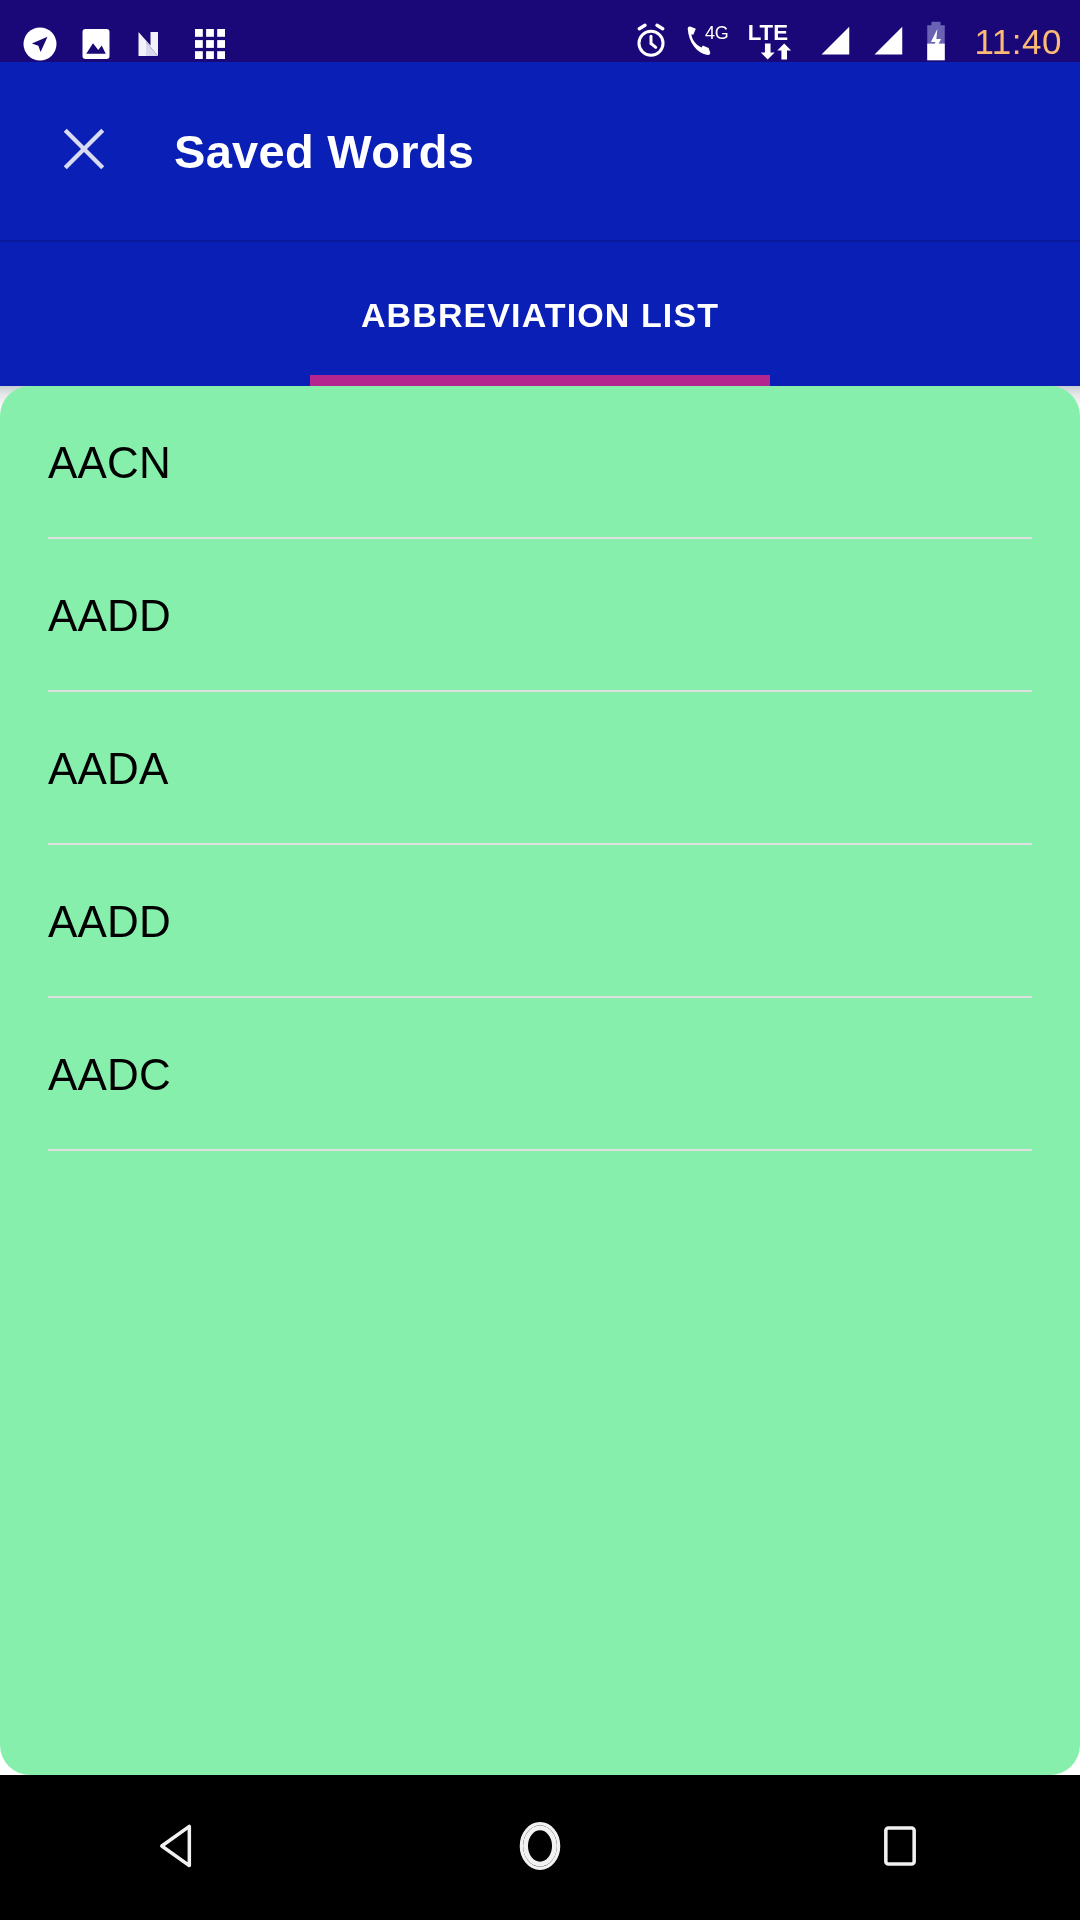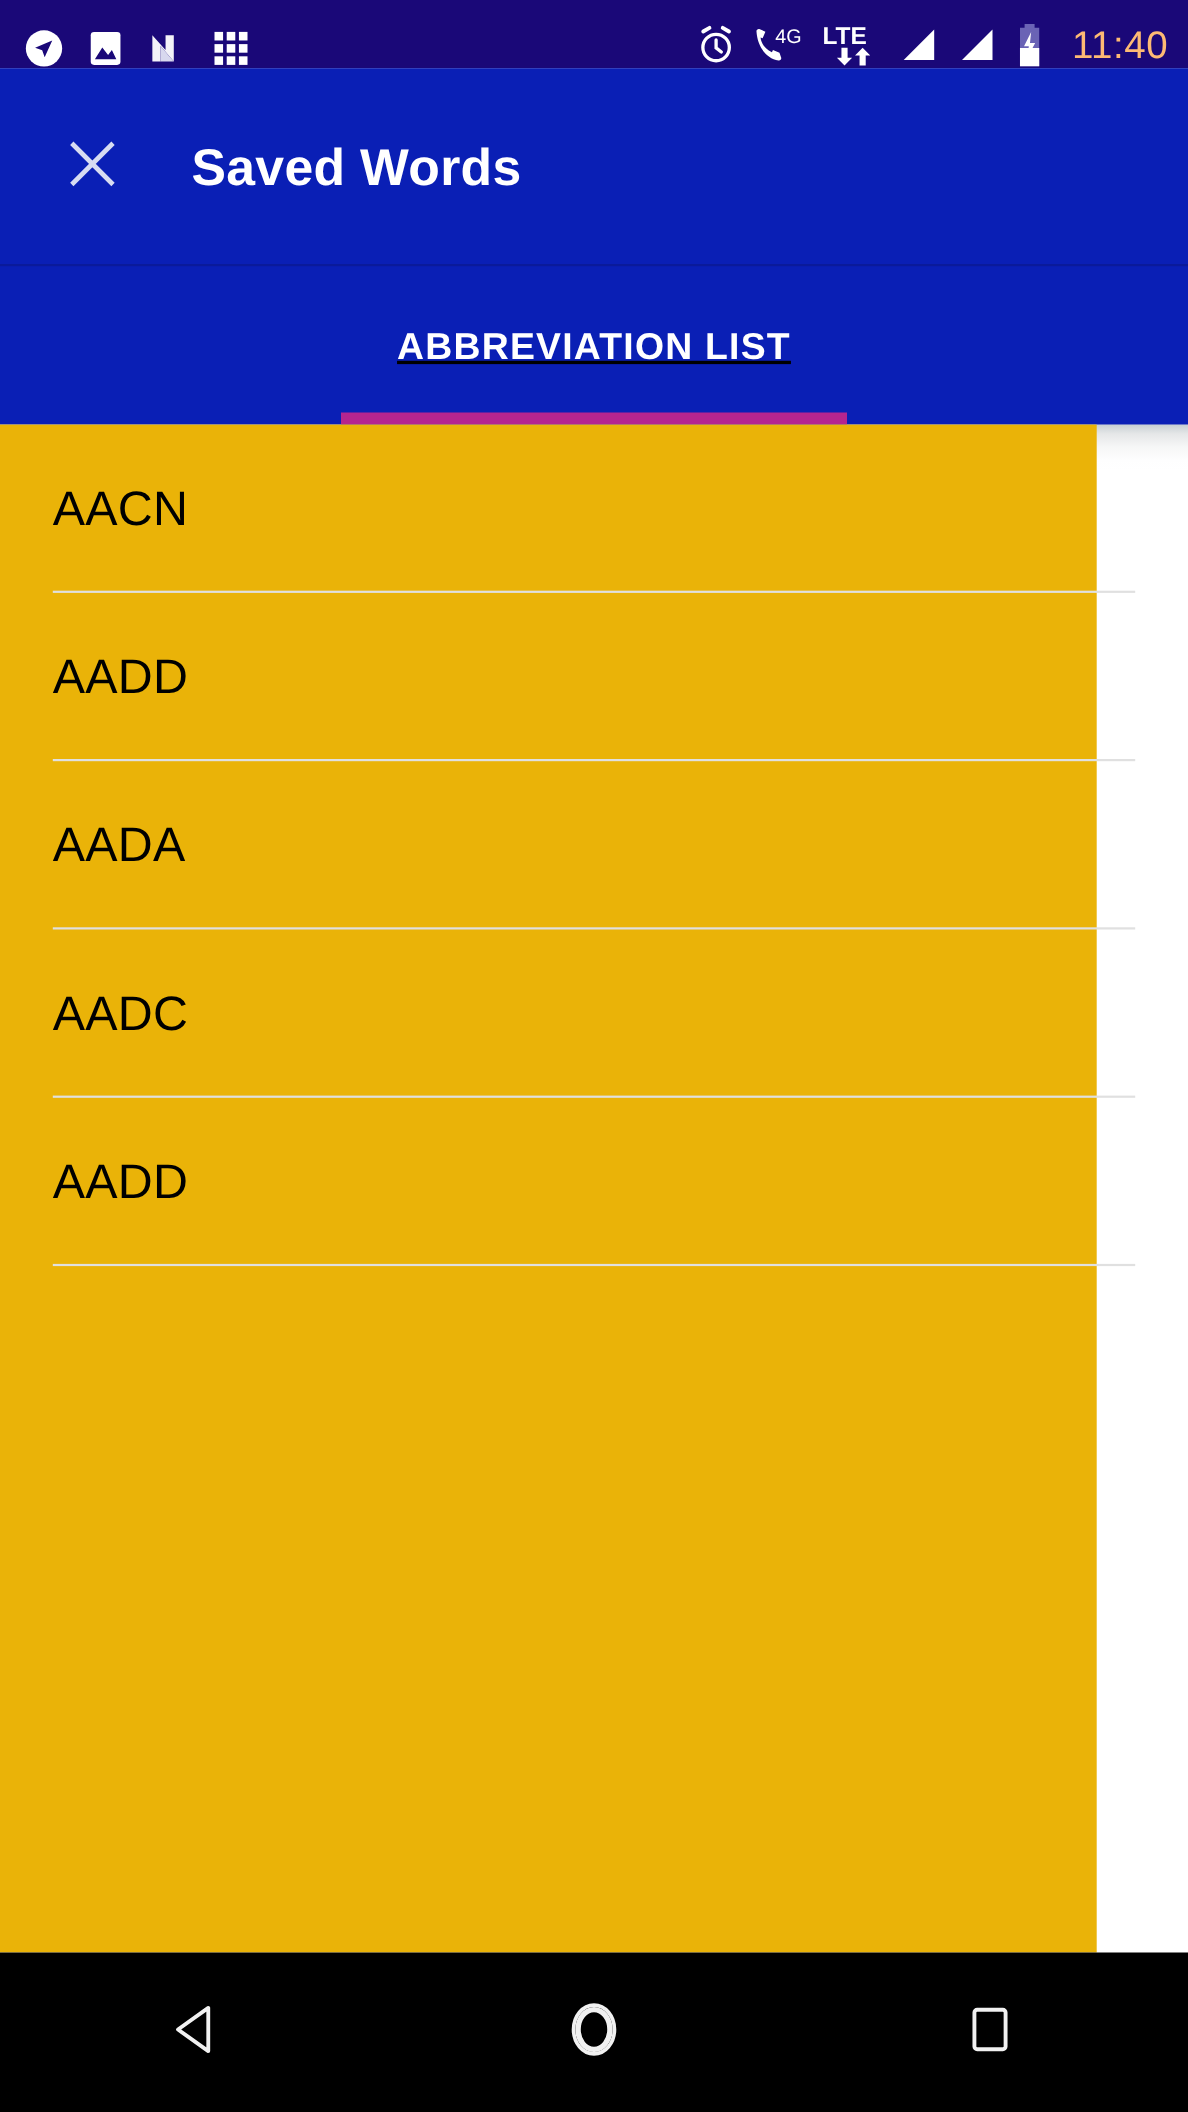--- a/index.html
+++ b/index.html
@@ -47,21 +47,20 @@
   
   .tab-strip {
     position:absolute; top:240px; left:0; width:1080px; height:146px;
     background:#0a1fb5;
     border-top:2px solid #0a1a9a;
   }
   .tab {
     position:absolute; left:310px; top:0; width:460px; height:146px;
     display:flex; align-items:center; justify-content:center;
     cursor:pointer;
-    text-decoration:underline;
   }
   .tab-label {
     color:#ffffff; font-size:34px; font-weight:bold;
     letter-spacing:1.1px;
     font-family:"Liberation Sans", sans-serif;
   }
   .tab-indicator {
     position:absolute; left:310px; bottom:0; width:460px; height:11px;
     background:#b5258f;
   }
@@ -73,22 +72,23 @@
       rgba(120,140,150,0.42) 0%,
       rgba(170,175,178,0.30) 20%,
       rgba(205,207,209,0.18) 48%,
       rgba(240,240,241,0.06) 78%,
       rgba(255,255,255,0) 100%);
     pointer-events:none;
   }
 
   
   .list {
-    position:absolute; top:386px; left:0; width:997px; height:1389px;
-    background:#eab308;
+    position:absolute; top:386px; left:0; width:1080px; height:1389px;
+    background:#86efac;
+    border-radius:30px;
   }
   .list-item {
     position:relative; height:153px; width:1080px;
     display:flex; align-items:center;
     cursor:pointer;
   }
   .list-item-label {
     margin-left:48px; color:#000000;
     font-size:44px; font-weight:400; letter-spacing:0.2px;
     font-family:"Liberation Sans", sans-serif;
@@ -238,26 +238,26 @@
       <span class="list-item-label">AADD</span>
       <span class="divider"></span>
     </div>
 
     <div class="list-item">
       <span class="list-item-label">AADA</span>
       <span class="divider"></span>
     </div>
 
     <div class="list-item">
+      <span class="list-item-label">AADD</span>
+      <span class="divider"></span>
+    </div>
+
+    <div class="list-item">
       <span class="list-item-label">AADC</span>
-      <span class="divider"></span>
-    </div>
-
-    <div class="list-item">
-      <span class="list-item-label">AADD</span>
       <span class="divider"></span>
     </div>
 
   </div>
 
   <div class="nav-bar">
 
     <div class="nav-btn">
       <span>
         <svg width="56" height="56" viewBox="0 0 24 24">

